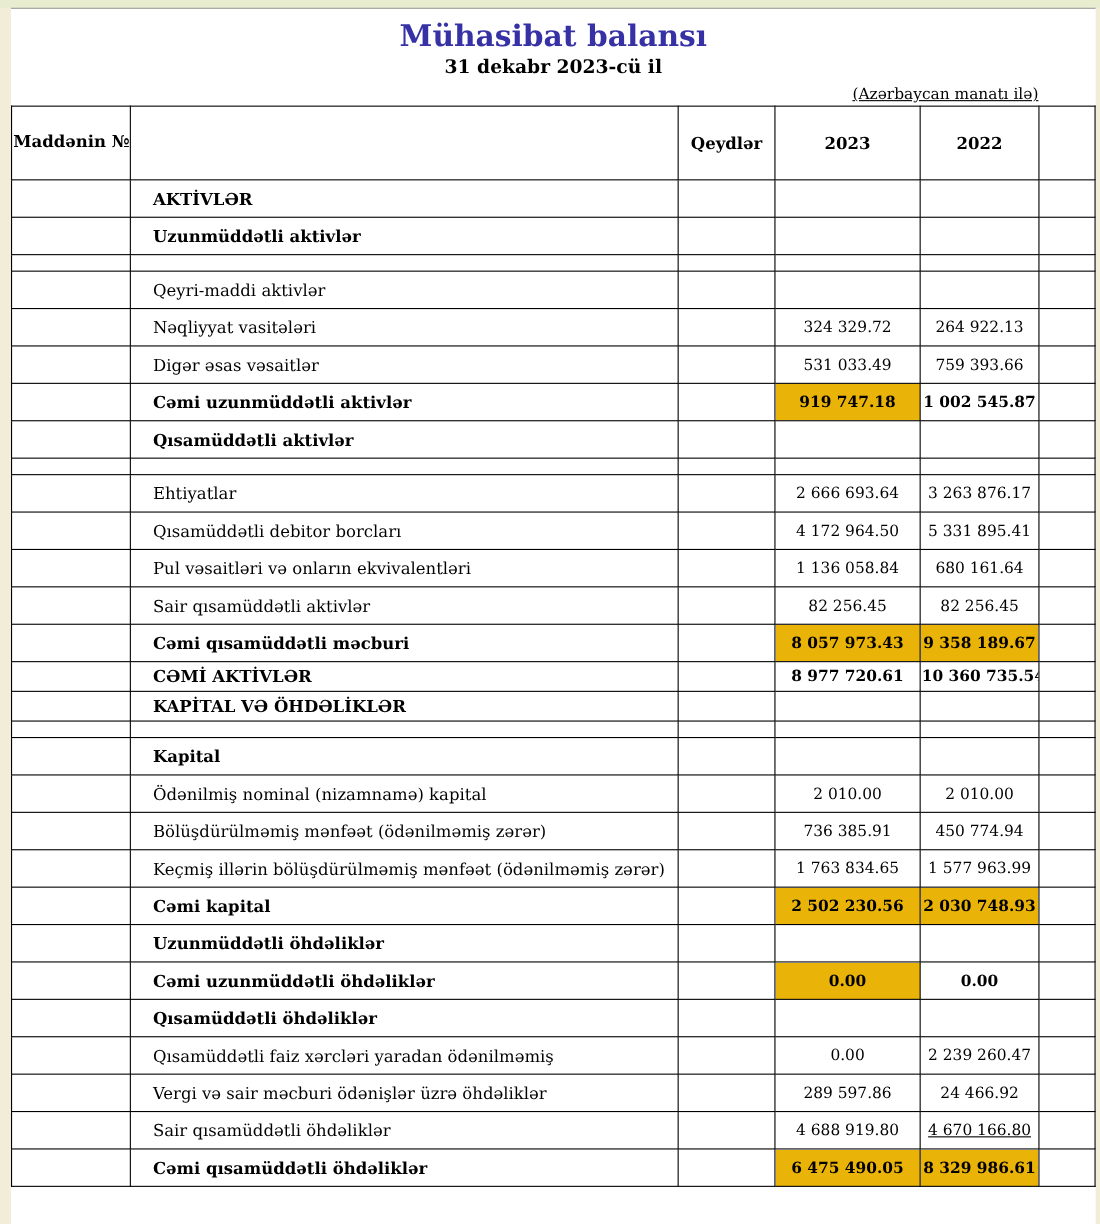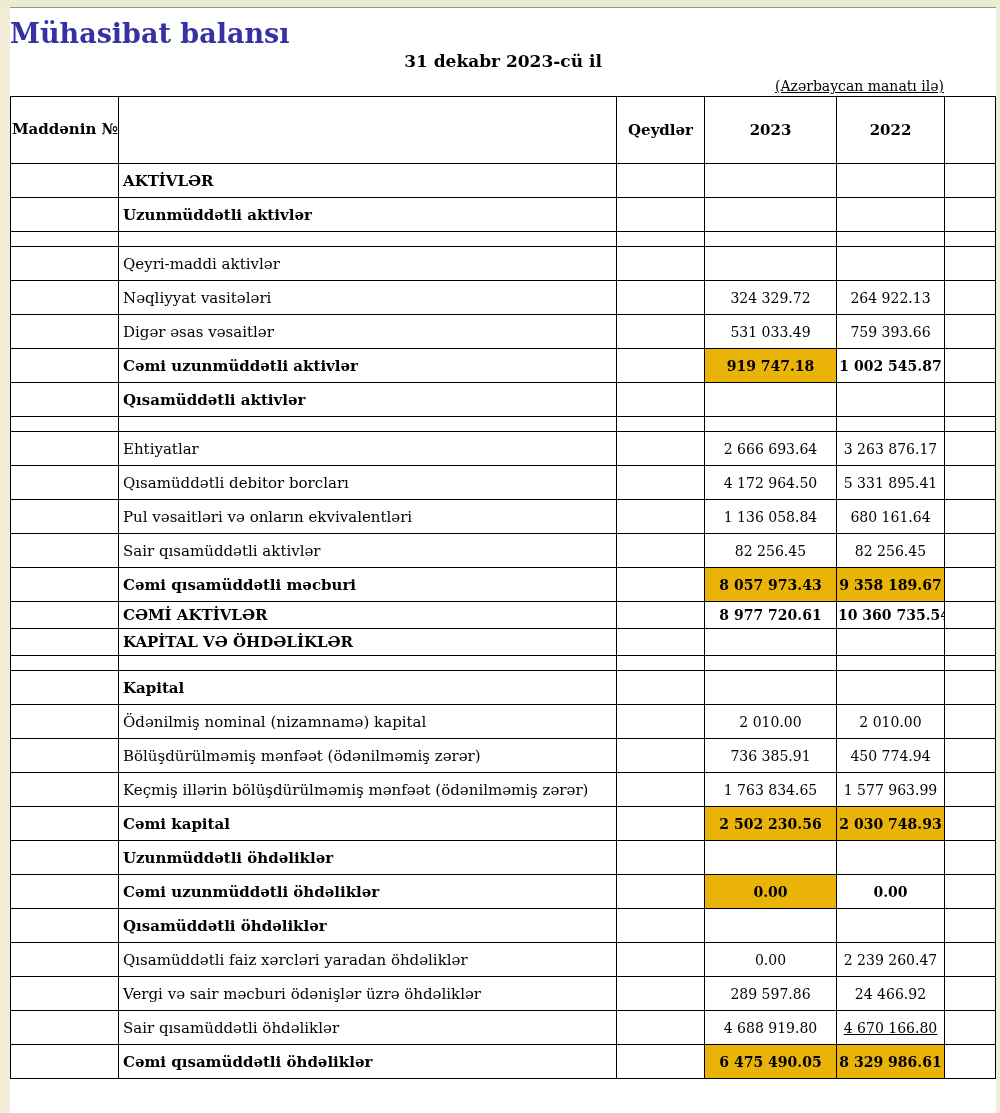--- a/index.html
+++ b/index.html
@@ -13,21 +13,21 @@
   .top-strip {
     position: absolute; top: 0; left: 0; right: 0; height: 7px;
     background: #e9edcf;
   }
   .page {
     position: absolute; top: 7px; left: 10px; right: 4px; bottom: 0;
     background: #ffffff;
     border-top: 1px solid #97958d;
   }
   .title {
-    margin-top: 10px;
+    text-align: center; margin-top: 10px;
     font-size: 27px; font-weight: bold; color: #3632a6;
   }
   .subtitle {
     text-align: center; margin-top: 2px;
     font-size: 17px; font-weight: bold;
   }
   .currency-note {
     text-align: right; padding-right: 52px; margin-top: 7px;
     font-size: 14px; font-weight: normal; text-decoration: underline;
   }
@@ -40,21 +40,21 @@
     overflow: hidden; white-space: nowrap;
   }
   thead th {
     height: 64px; font-size: 15px; font-weight: bold;
     text-align: center; vertical-align: middle;
   }
   th.item-no { white-space: pre-line; line-height: 1.45; }
   tbody td { height: 31px; font-size: 15px; vertical-align: middle; }
   tr.tight td { height: 24px; }
   tr.spacer td { height: 12px; }
-  td.c-name { padding-left: 4px; text-align: left; }
+  td.c-name { padding-left: 20px; text-align: left; }
   td.c-val  { text-align: center; font-size: 14px; }
   tr.section td.c-name { font-weight: bold; }
   tr.total td { font-weight: bold; }
   td.gray  { background: #eab308; }
   td.uline { text-decoration: underline; }
 </style>
 </head>
 <body>
 
 <div class="top-strip"></div>
@@ -281,21 +281,21 @@
         <tr class="section">
           <td class="c-no"></td>
           <td class="c-name">Qısamüddətli öhdəliklər</td>
           <td class="c-notes"></td>
           <td class="c-val"></td>
           <td class="c-val"></td>
           <td class="c-extra"></td>
         </tr>
         <tr class="item">
           <td class="c-no"></td>
-          <td class="c-name">Qısamüddətli faiz xərcləri yaradan öhdəliklər</td>
+          <td class="c-name">Qısamüddətli faiz xərcləri yaradan ödənilməmiş</td>
           <td class="c-notes"></td>
           <td class="c-val">0.00</td>
           <td class="c-val">2 239 260.47</td>
           <td class="c-extra"></td>
         </tr>
         <tr class="item">
           <td class="c-no"></td>
           <td class="c-name">Vergi və sair məcburi ödənişlər üzrə öhdəliklər</td>
           <td class="c-notes"></td>
           <td class="c-val">289 597.86</td>

